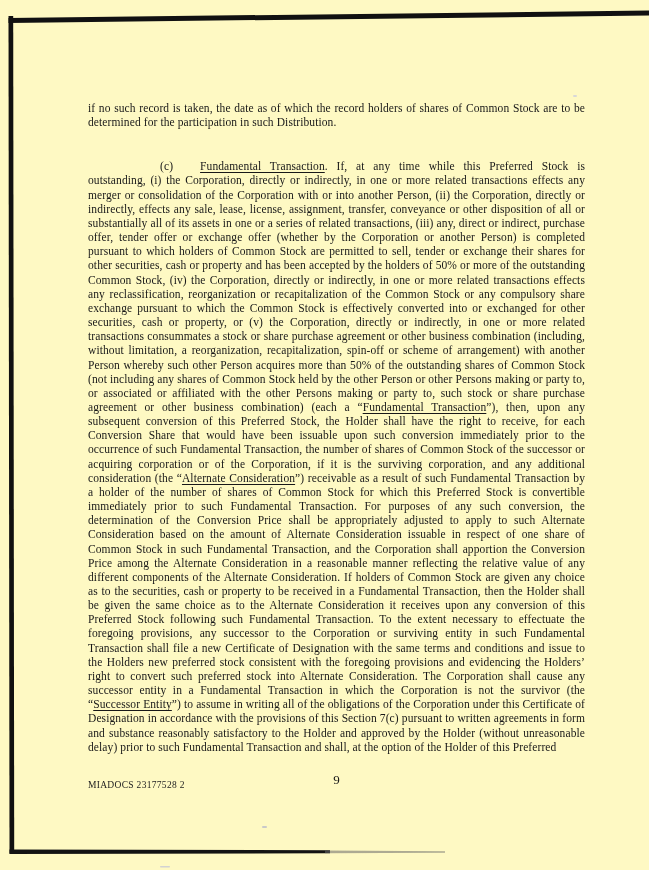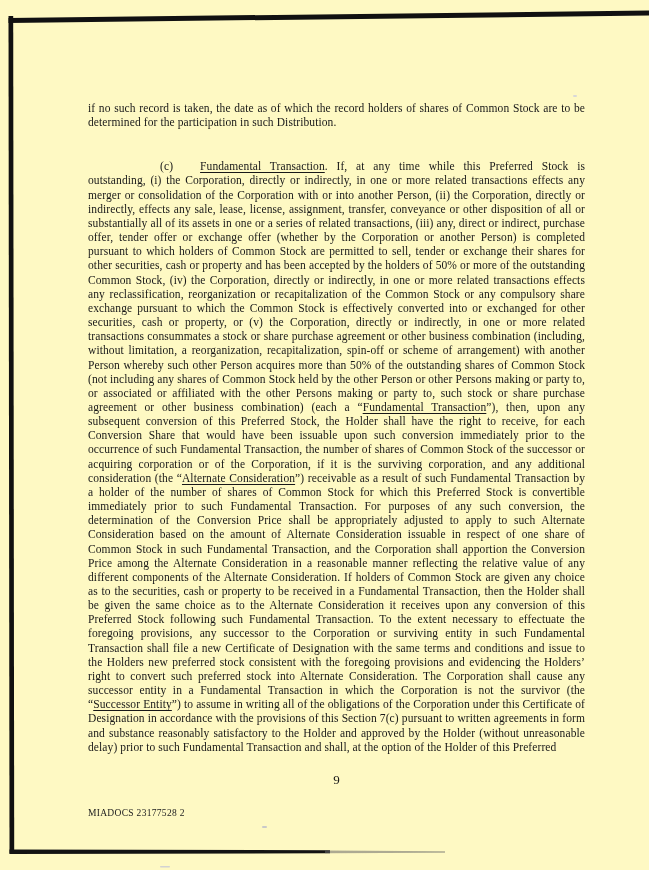--- a/index.html
+++ b/index.html
@@ -48,21 +48,21 @@
     left: 88px;
     top: 772px;
     width: 497px;
     text-align: center;
     font-size: 13px;
     line-height: 15px;
   }
   .doc-id {
     position: absolute;
     left: 88px;
-    top: 808px;
+    top: 780px;
     font-size: 9.5px;
     line-height: 11px;
     letter-spacing: 0.3px;
     color: #222222;
   }
 </style>
 </head>
 <body>
 
 <div class="page">

